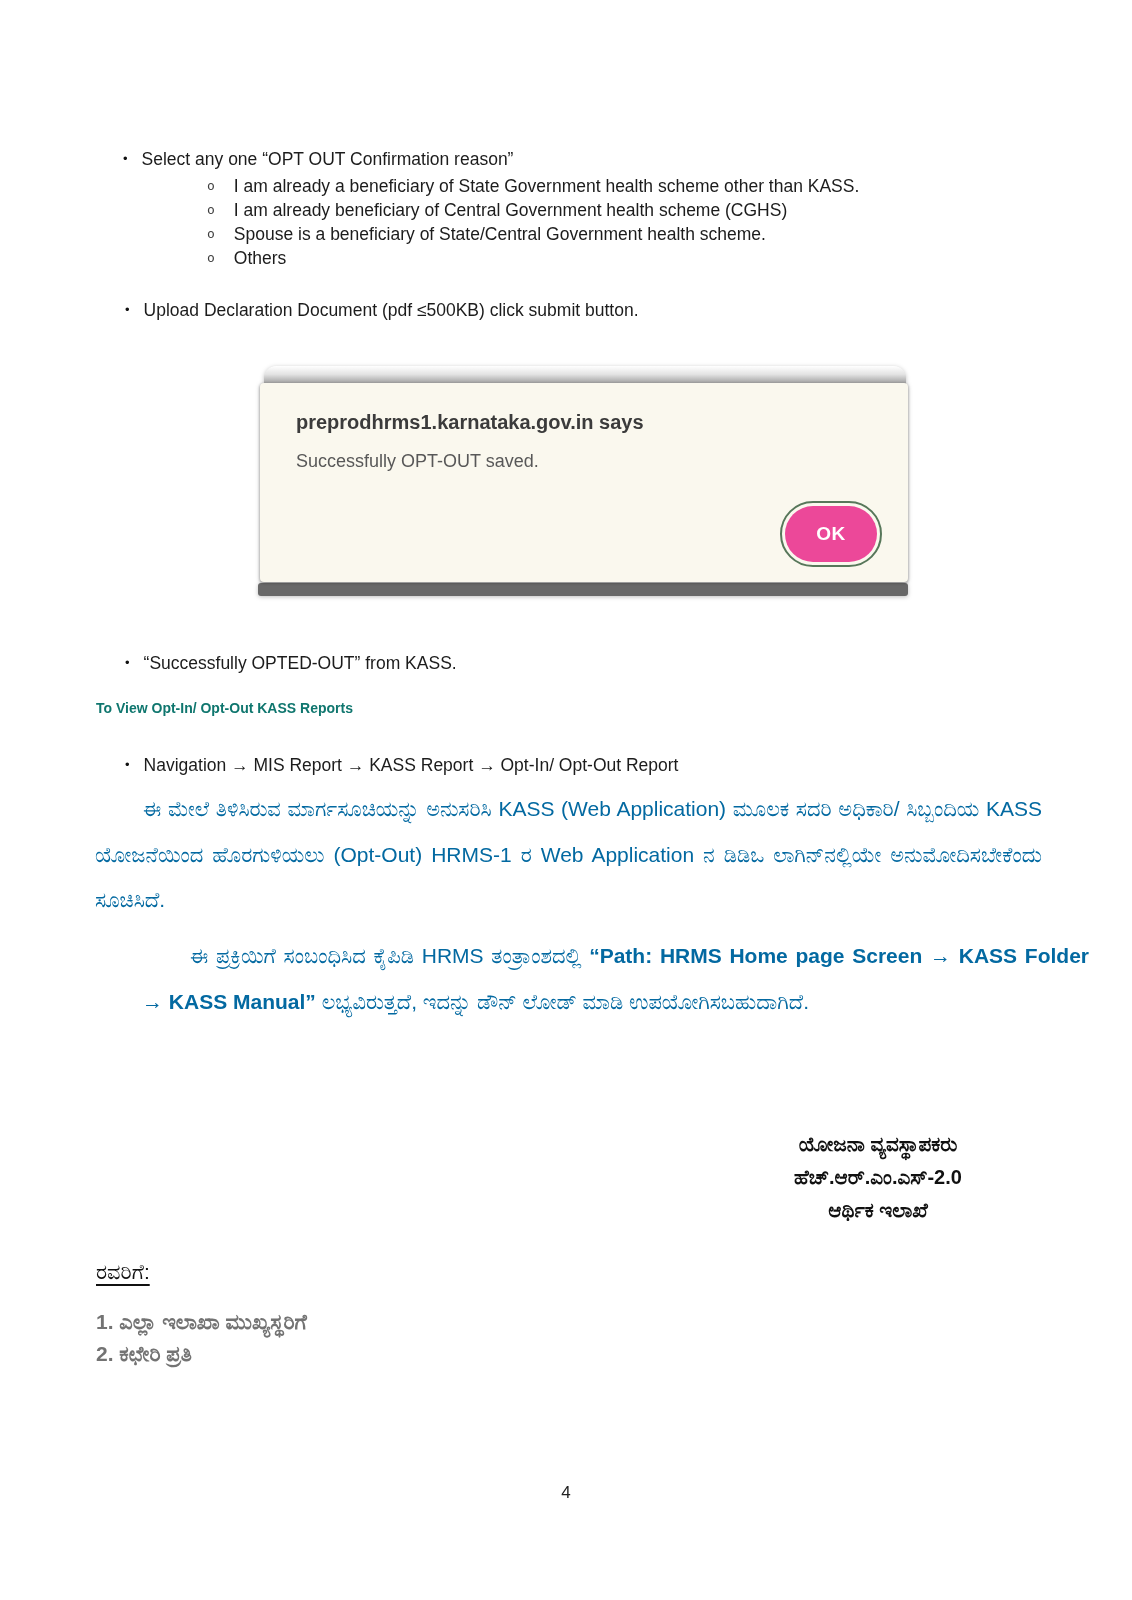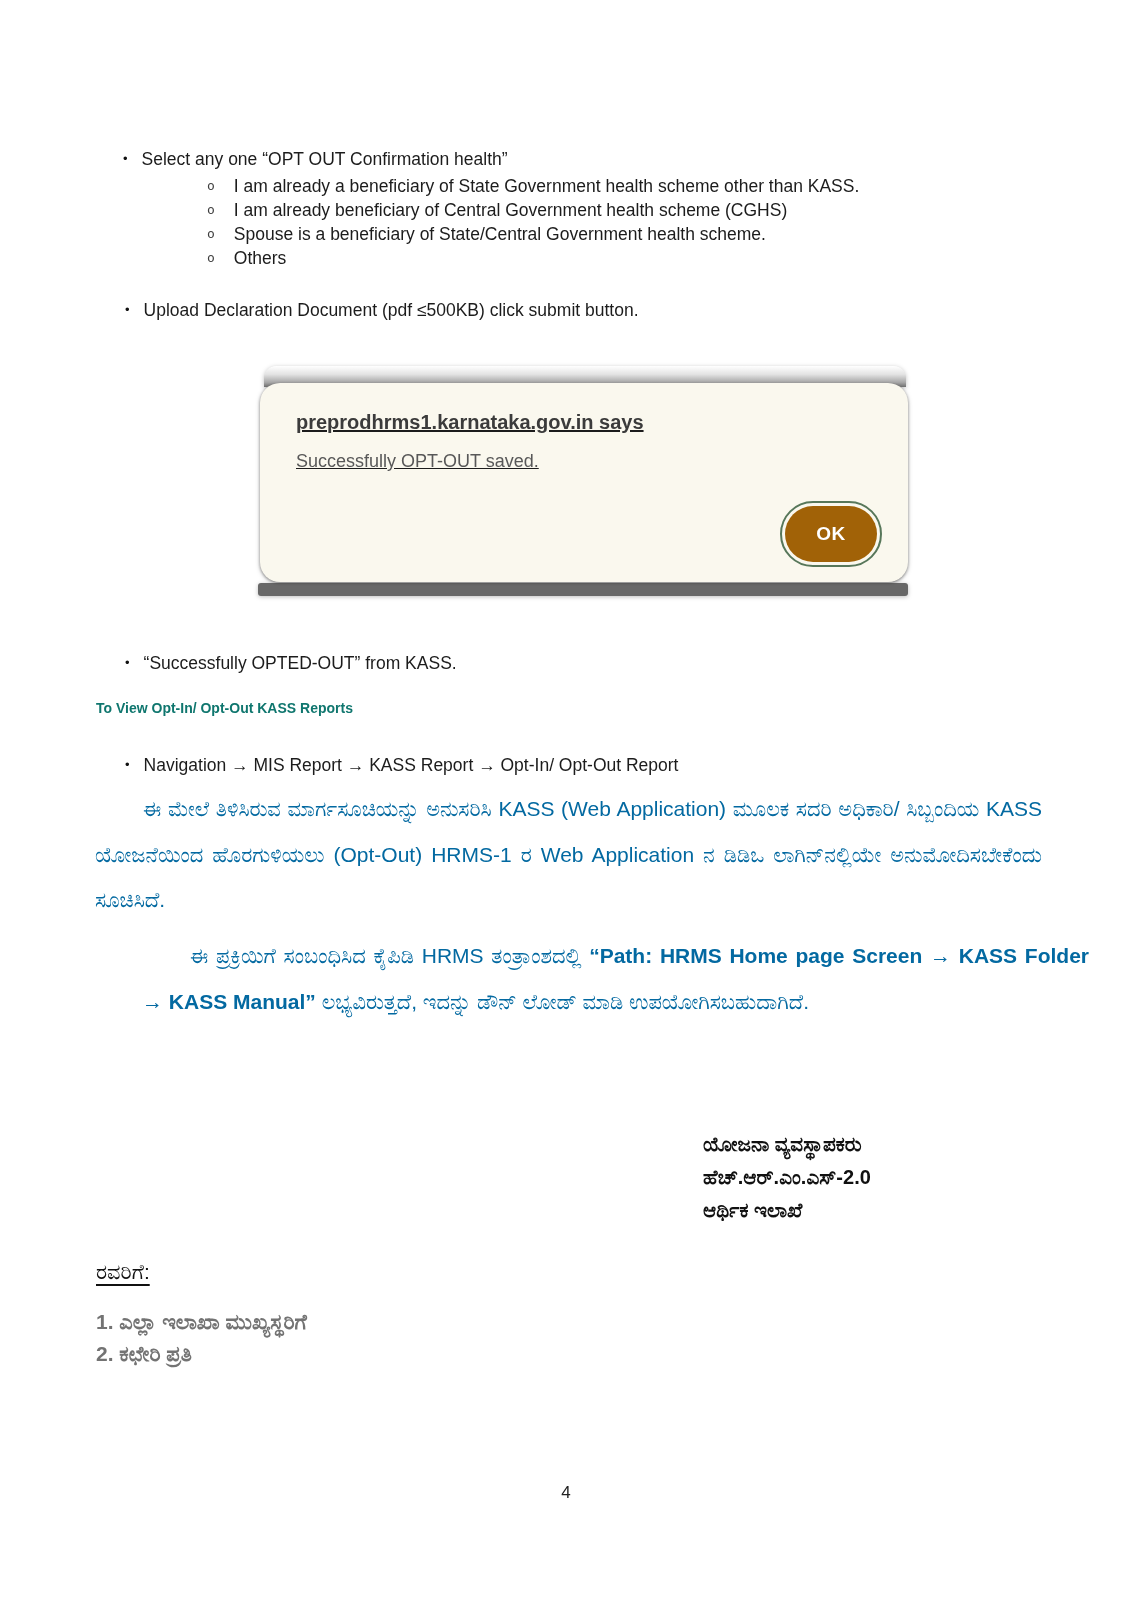--- a/index.html
+++ b/index.html
@@ -22,58 +22,58 @@
   .row-opted{position:absolute;left:125px;top:650px;width:900px;font-size:17.5px;display:flex;gap:14px;line-height:26px;}
   .reports-heading{position:absolute;left:96px;top:700px;font-size:14px;font-weight:bold;color:#0f766e;}
   .row-nav{position:absolute;left:125px;top:752px;width:900px;font-size:17.5px;display:flex;gap:14px;line-height:26px;}
 
   
   .dialog-shot{position:absolute;left:258px;top:363px;width:650px;height:233px;filter:drop-shadow(0 1px 2px rgba(0,0,0,.25));}
   .dlg-band{position:absolute;left:6px;right:2px;top:3px;height:21px;
     border-radius:12px 12px 0 0;
     background:linear-gradient(180deg,#ffffff 0%,#e3e3e3 40%,#a7a7a7 78%,#6f6f6f 100%);}
   .dlg-window{position:absolute;left:2px;right:0;top:20px;bottom:14px;
-    background:#faf8ee;border-radius:20px;box-shadow:0 1px 3px rgba(0,0,0,.35);text-decoration:underline;}
+    background:#faf8ee;border-radius:4px;box-shadow:0 1px 3px rgba(0,0,0,.35);}
   .dlg-title{margin:28px 0 0 36px;font-size:20px;font-weight:bold;color:#3b3b3b;}
   .dlg-msg{margin:17px 0 0 36px;font-size:18px;color:#585858;}
   .dlg-strip{position:absolute;left:0;right:0;bottom:0;height:13px;background:#686868;border-radius:3px;}
   .ok-ring{position:absolute;right:26px;top:118px;width:92px;height:56px;
     border:2px solid #57775a;border-radius:34px;padding:3px;box-sizing:content-box;cursor:pointer;}
-  .ok-btn{width:100%;height:100%;background:#a16207;border-radius:28px;
+  .ok-btn{width:100%;height:100%;background:#ec4899;border-radius:28px;
     display:flex;align-items:center;justify-content:center;
     color:#ffffff;font-weight:bold;font-size:19px;letter-spacing:.5px;}
 
   
   .kn-para{position:absolute;left:95px;width:947px;
     font-size:21px;line-height:45.5px;text-align:justify;text-indent:48px;color:#0369a1;}
   .kn-p1{top:786px;}
   .kn-p2{top:933px;margin-left:47px;}
   .kn-bold{font-weight:bold;}
 
   
-  .signature{position:absolute;left:703px;top:1128px;width:350px;
+  .signature{position:absolute;left:703px;top:1128px;width:350px;text-align:center;
     font-size:20px;font-weight:bold;line-height:33px;color:#111;}
 
   
   .addr-heading{position:absolute;left:96px;top:1260px;font-size:21px;font-weight:normal;
     text-decoration:underline;text-underline-offset:5px;color:#111;}
   .addr-items{position:absolute;left:96px;top:1306px;font-size:21px;font-weight:bold;line-height:32px;color:#737373;}
 
   
   .page-number{position:absolute;left:0;top:1483px;width:100%;text-align:center;font-size:17px;color:#222;}
 </style>
 </head>
 <body>
 
 <div class="page">
 
   <div class="sec-select">
     <div class="mainrow">
       <span class="bullet">•</span>
-      <span>Select any one “OPT OUT Confirmation health”</span>
+      <span>Select any one “OPT OUT Confirmation reason”</span>
     </div>
     <div class="subrows">
       <div class="subrow">
         <span class="obullet">o</span>
         <span>I am already a beneficiary of State Government health scheme other than KASS.</span>
       </div>
       <div class="subrow">
         <span class="obullet">o</span>
         <span>I am already  beneficiary of Central Government health scheme (CGHS)</span>
       </div>

